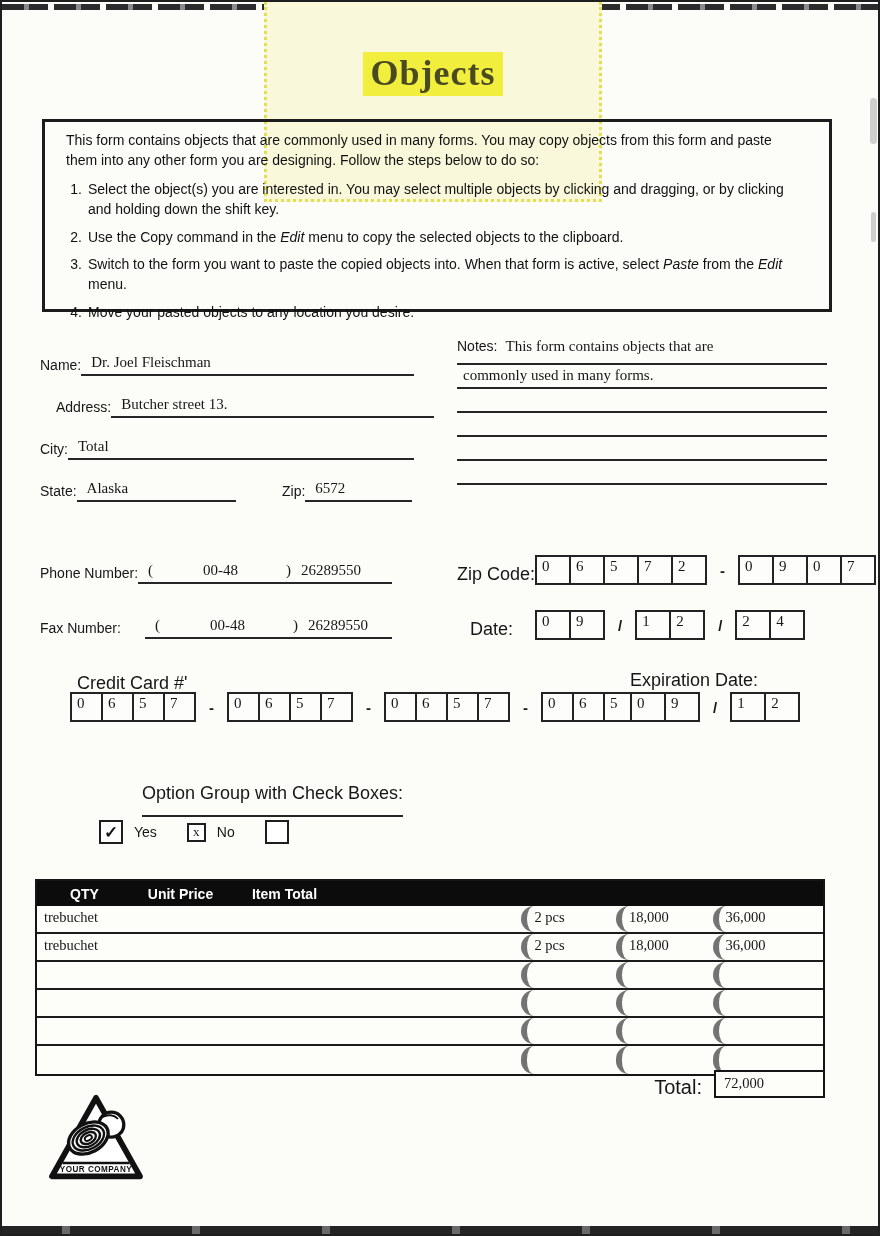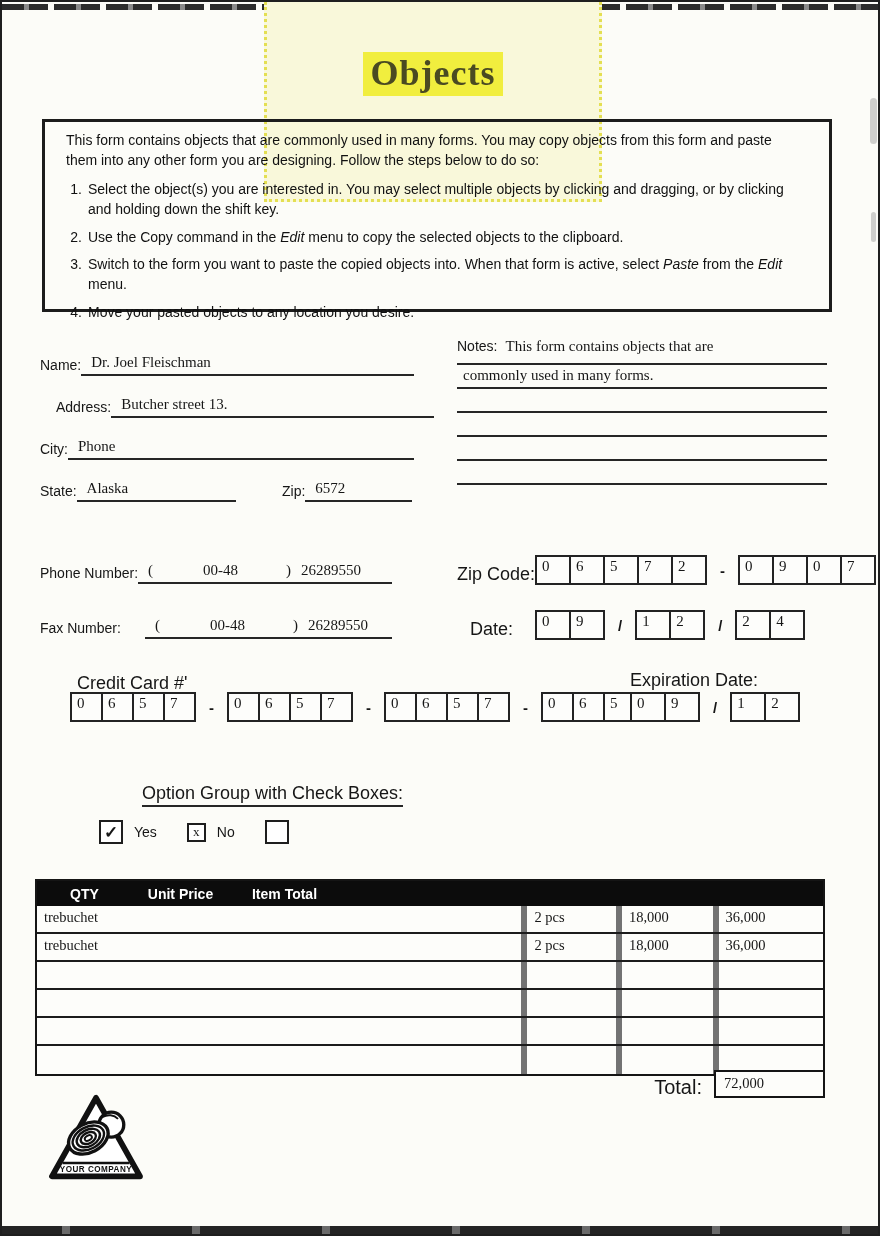--- a/index.html
+++ b/index.html
@@ -51,42 +51,42 @@
 
   
   .boxes{position:absolute;display:flex;align-items:center;}
   .box-group{display:inline-flex;}
   .dbox{display:inline-block;width:27px;height:25px;border:2px solid #232323;margin-right:-2px;
     box-sizing:content-box;font-family:"Liberation Serif", serif;font-size:15px;padding:1px 0 0 5px;background:#fdfdfb;}
   .dbox:last-child{margin-right:0;}
   .cc .dbox{width:24px;}
   .box-sep{margin:0 13px;font-weight:bold;font-size:15px;}
   .plain-label{position:absolute;font-size:18px;white-space:nowrap;}
-  .ul{border-bottom:2px solid #262626;padding-bottom:1px;}
+  .ul{border-bottom:2px solid #262626;padding-bottom:11px;}
 
   
   .cb-row{position:absolute;left:97px;top:818px;display:flex;align-items:center;}
   .cb-item{display:inline-flex;align-items:center;}
   .cb-item + .cb-item{margin-left:30px;}
   .cb-box{display:inline-flex;align-items:center;justify-content:center;width:20px;height:20px;
     border:2.5px solid #1e1e1e;background:#fff;font-weight:bold;}
   .cb-box.check{font-size:17px;}
   .cb-box.x{width:15px;height:15px;border-width:2px;font-family:"Liberation Serif", serif;
     font-weight:normal;font-size:13px;}
   .cb-label{margin-left:11px;font-size:14px;}
 
   
   .tbl{position:absolute;left:33px;top:877px;width:790px;box-sizing:border-box;border:2px solid #151515;}
   .thead{display:flex;background:#0c0c0c;color:#fff;font-weight:bold;font-size:14px;height:25px;align-items:center;}
   .trow{display:flex;height:28px;border-bottom:2px solid #1c1c1c;box-sizing:border-box;background:#fdfdfa;}
   .trow:last-child{border-bottom:none;}
   .tc{box-sizing:border-box;overflow:hidden;}
   .c0{width:487px;} .c1{width:95px;} .c2{width:97px;} .c3{width:111px;}
   .thead .tc{text-align:center;}
-  .trow .tc{font-family:"Liberation Serif", serif;font-size:14.5px;padding:3px 0 0 7px;}
+  .trow .tc{font-family:"Liberation Serif", serif;font-size:14.5px;padding:3px 0 0 7px;border-radius:13px;}
   .trow .c1,.trow .c2,.trow .c3{border-left:6px solid #737373;}
   .total-label{position:absolute;left:600px;top:1074px;width:100px;text-align:right;font-size:20px;}
   .total-box{position:absolute;left:712px;top:1068px;width:111px;height:28px;box-sizing:border-box;
     border:2px solid #151515;font-family:"Liberation Serif", serif;font-size:14.5px;padding:3px 0 0 8px;background:#fdfdfa;}
 
   .logo{position:absolute;left:46px;top:1092px;}
 </style>
 </head>
 <body>
 
@@ -125,21 +125,21 @@
   <div class="field" style="left:38px;top:352px;width:374px;">
     <span class="f-label">Name:</span>
     <span class="f-line"><span class="serif">Dr. Joel Fleischman</span></span>
   </div>
   <div class="field" style="left:38px;top:394px;width:378px;margin-left:16px;">
     <span class="f-label">Address:</span>
     <span class="f-line"><span class="serif">Butcher street 13.</span></span>
   </div>
   <div class="field" style="left:38px;top:436px;width:374px;">
     <span class="f-label">City:</span>
-    <span class="f-line"><span class="serif">Phone</span></span>
+    <span class="f-line"><span class="serif">Total</span></span>
   </div>
   <div class="field" style="left:38px;top:478px;width:196px;">
     <span class="f-label">State:</span>
     <span class="f-line"><span class="serif">Alaska</span></span>
   </div>
   <div class="field" style="left:280px;top:478px;width:130px;">
     <span class="f-label">Zip:</span>
     <span class="f-line"><span class="serif">6572</span></span>
   </div>
 

